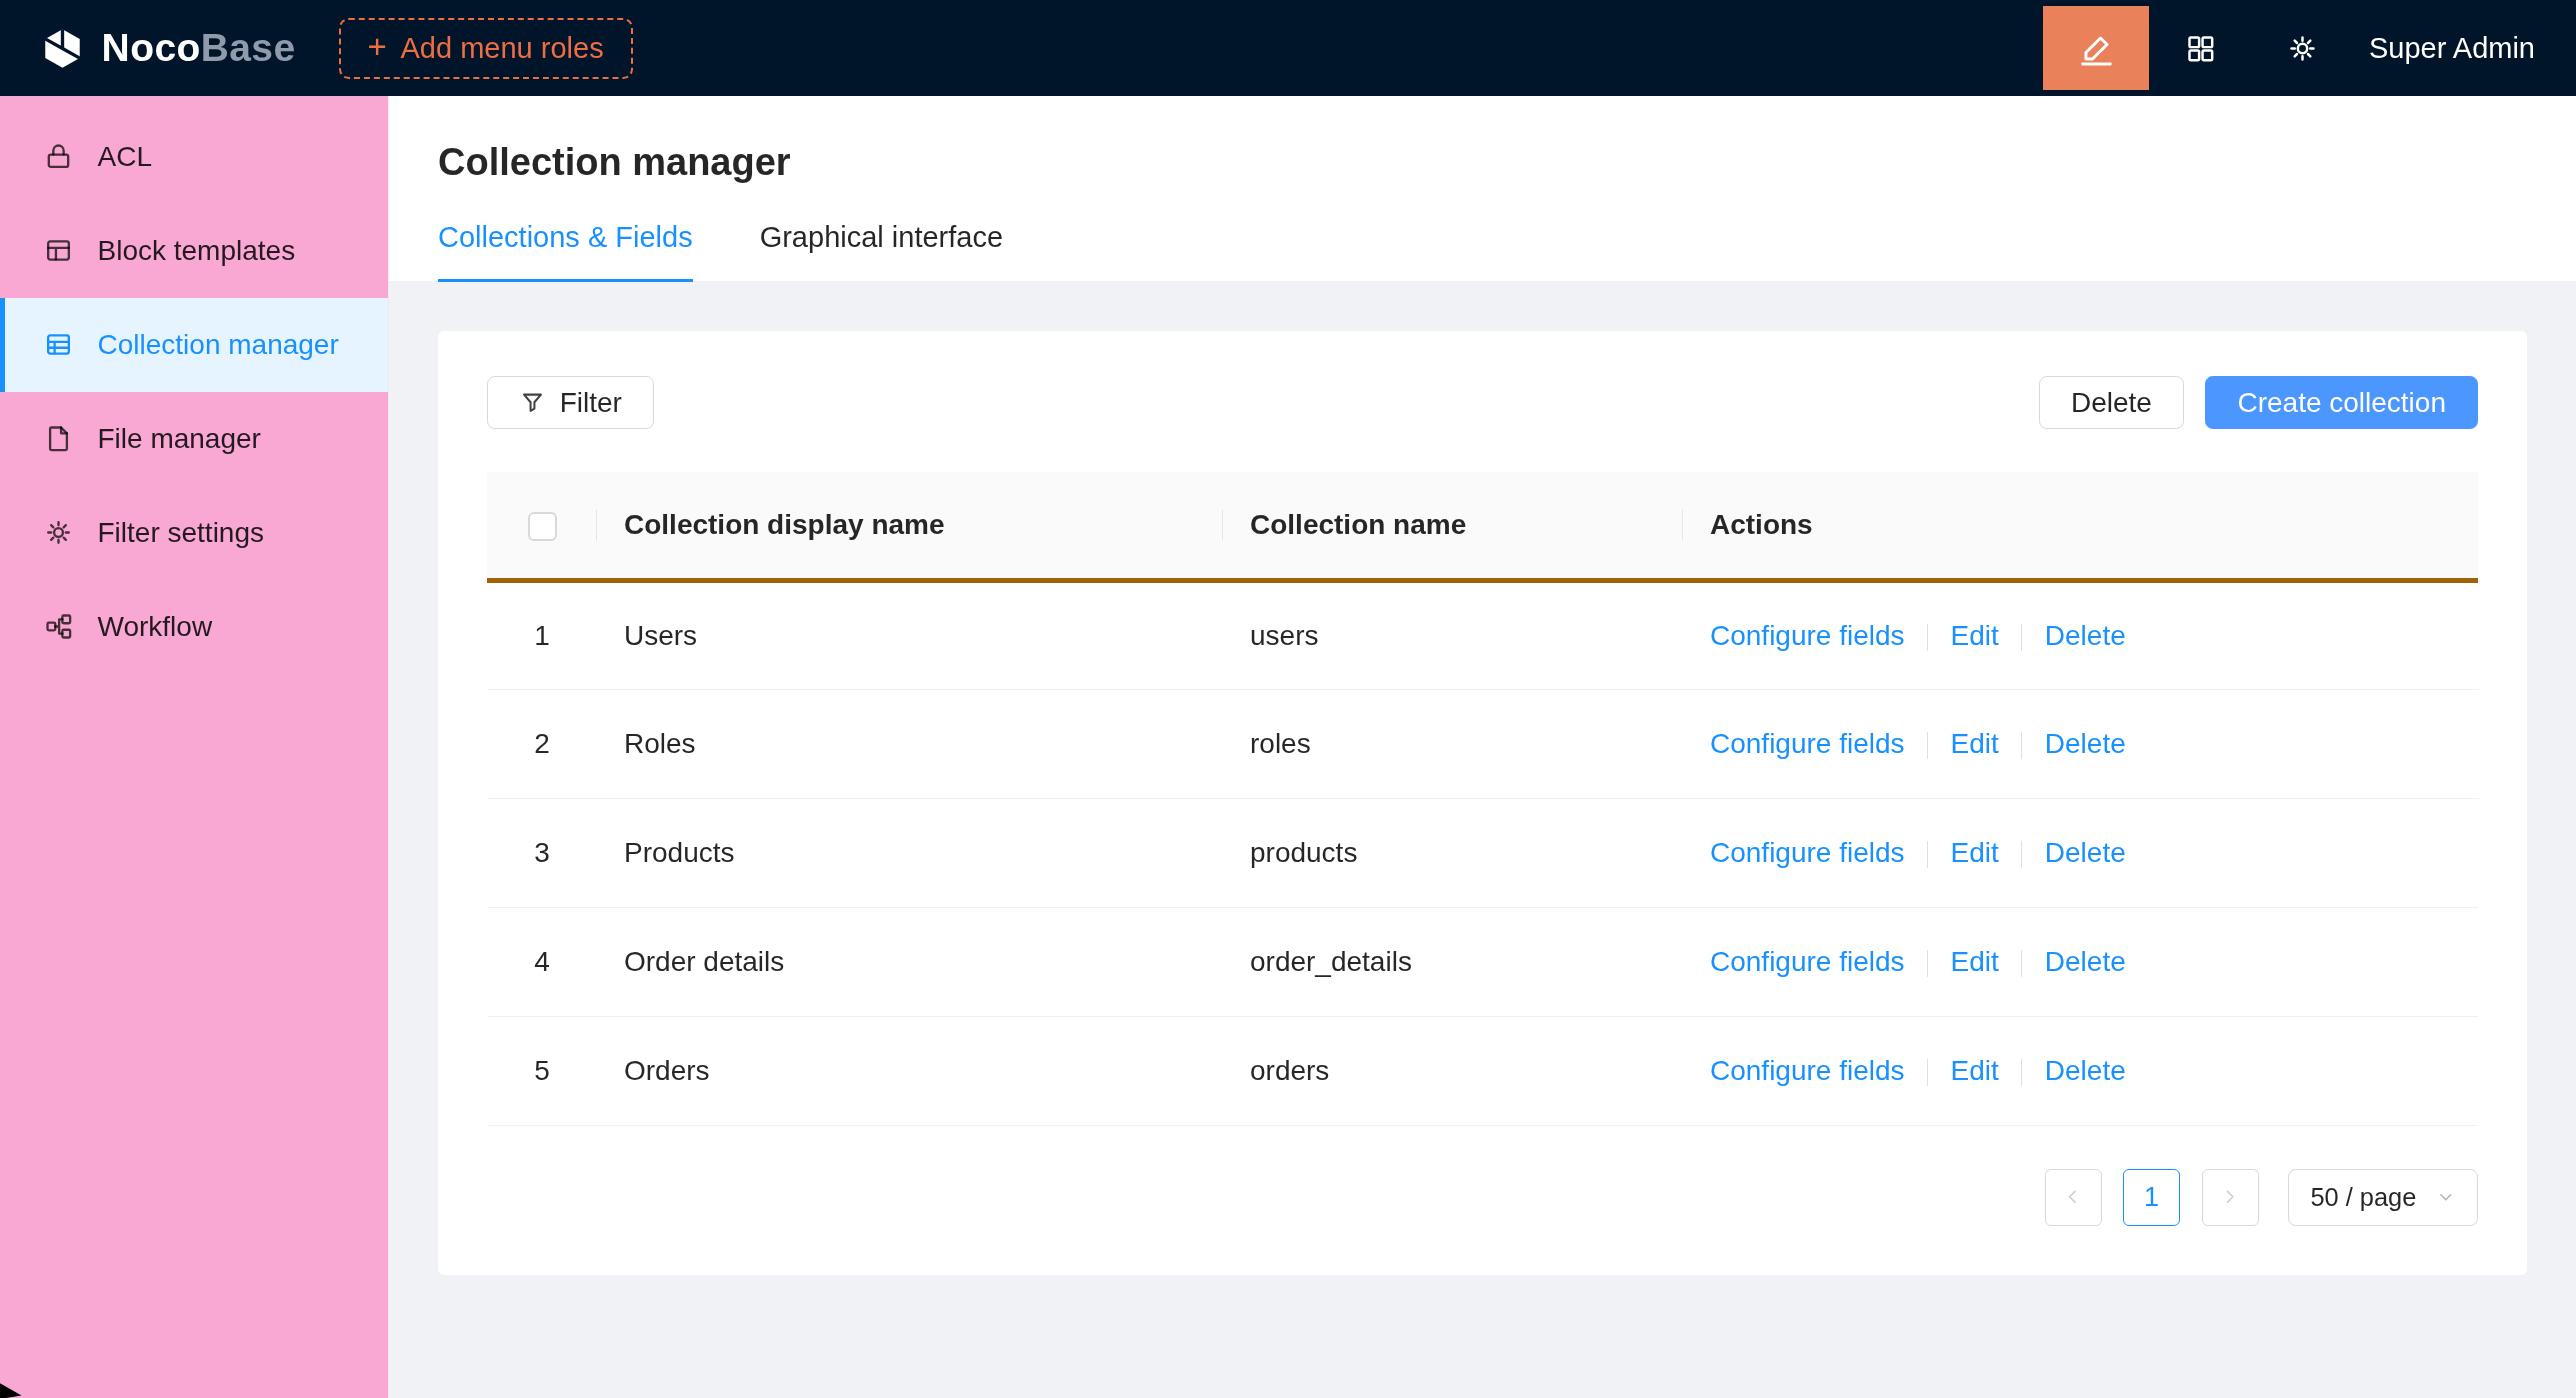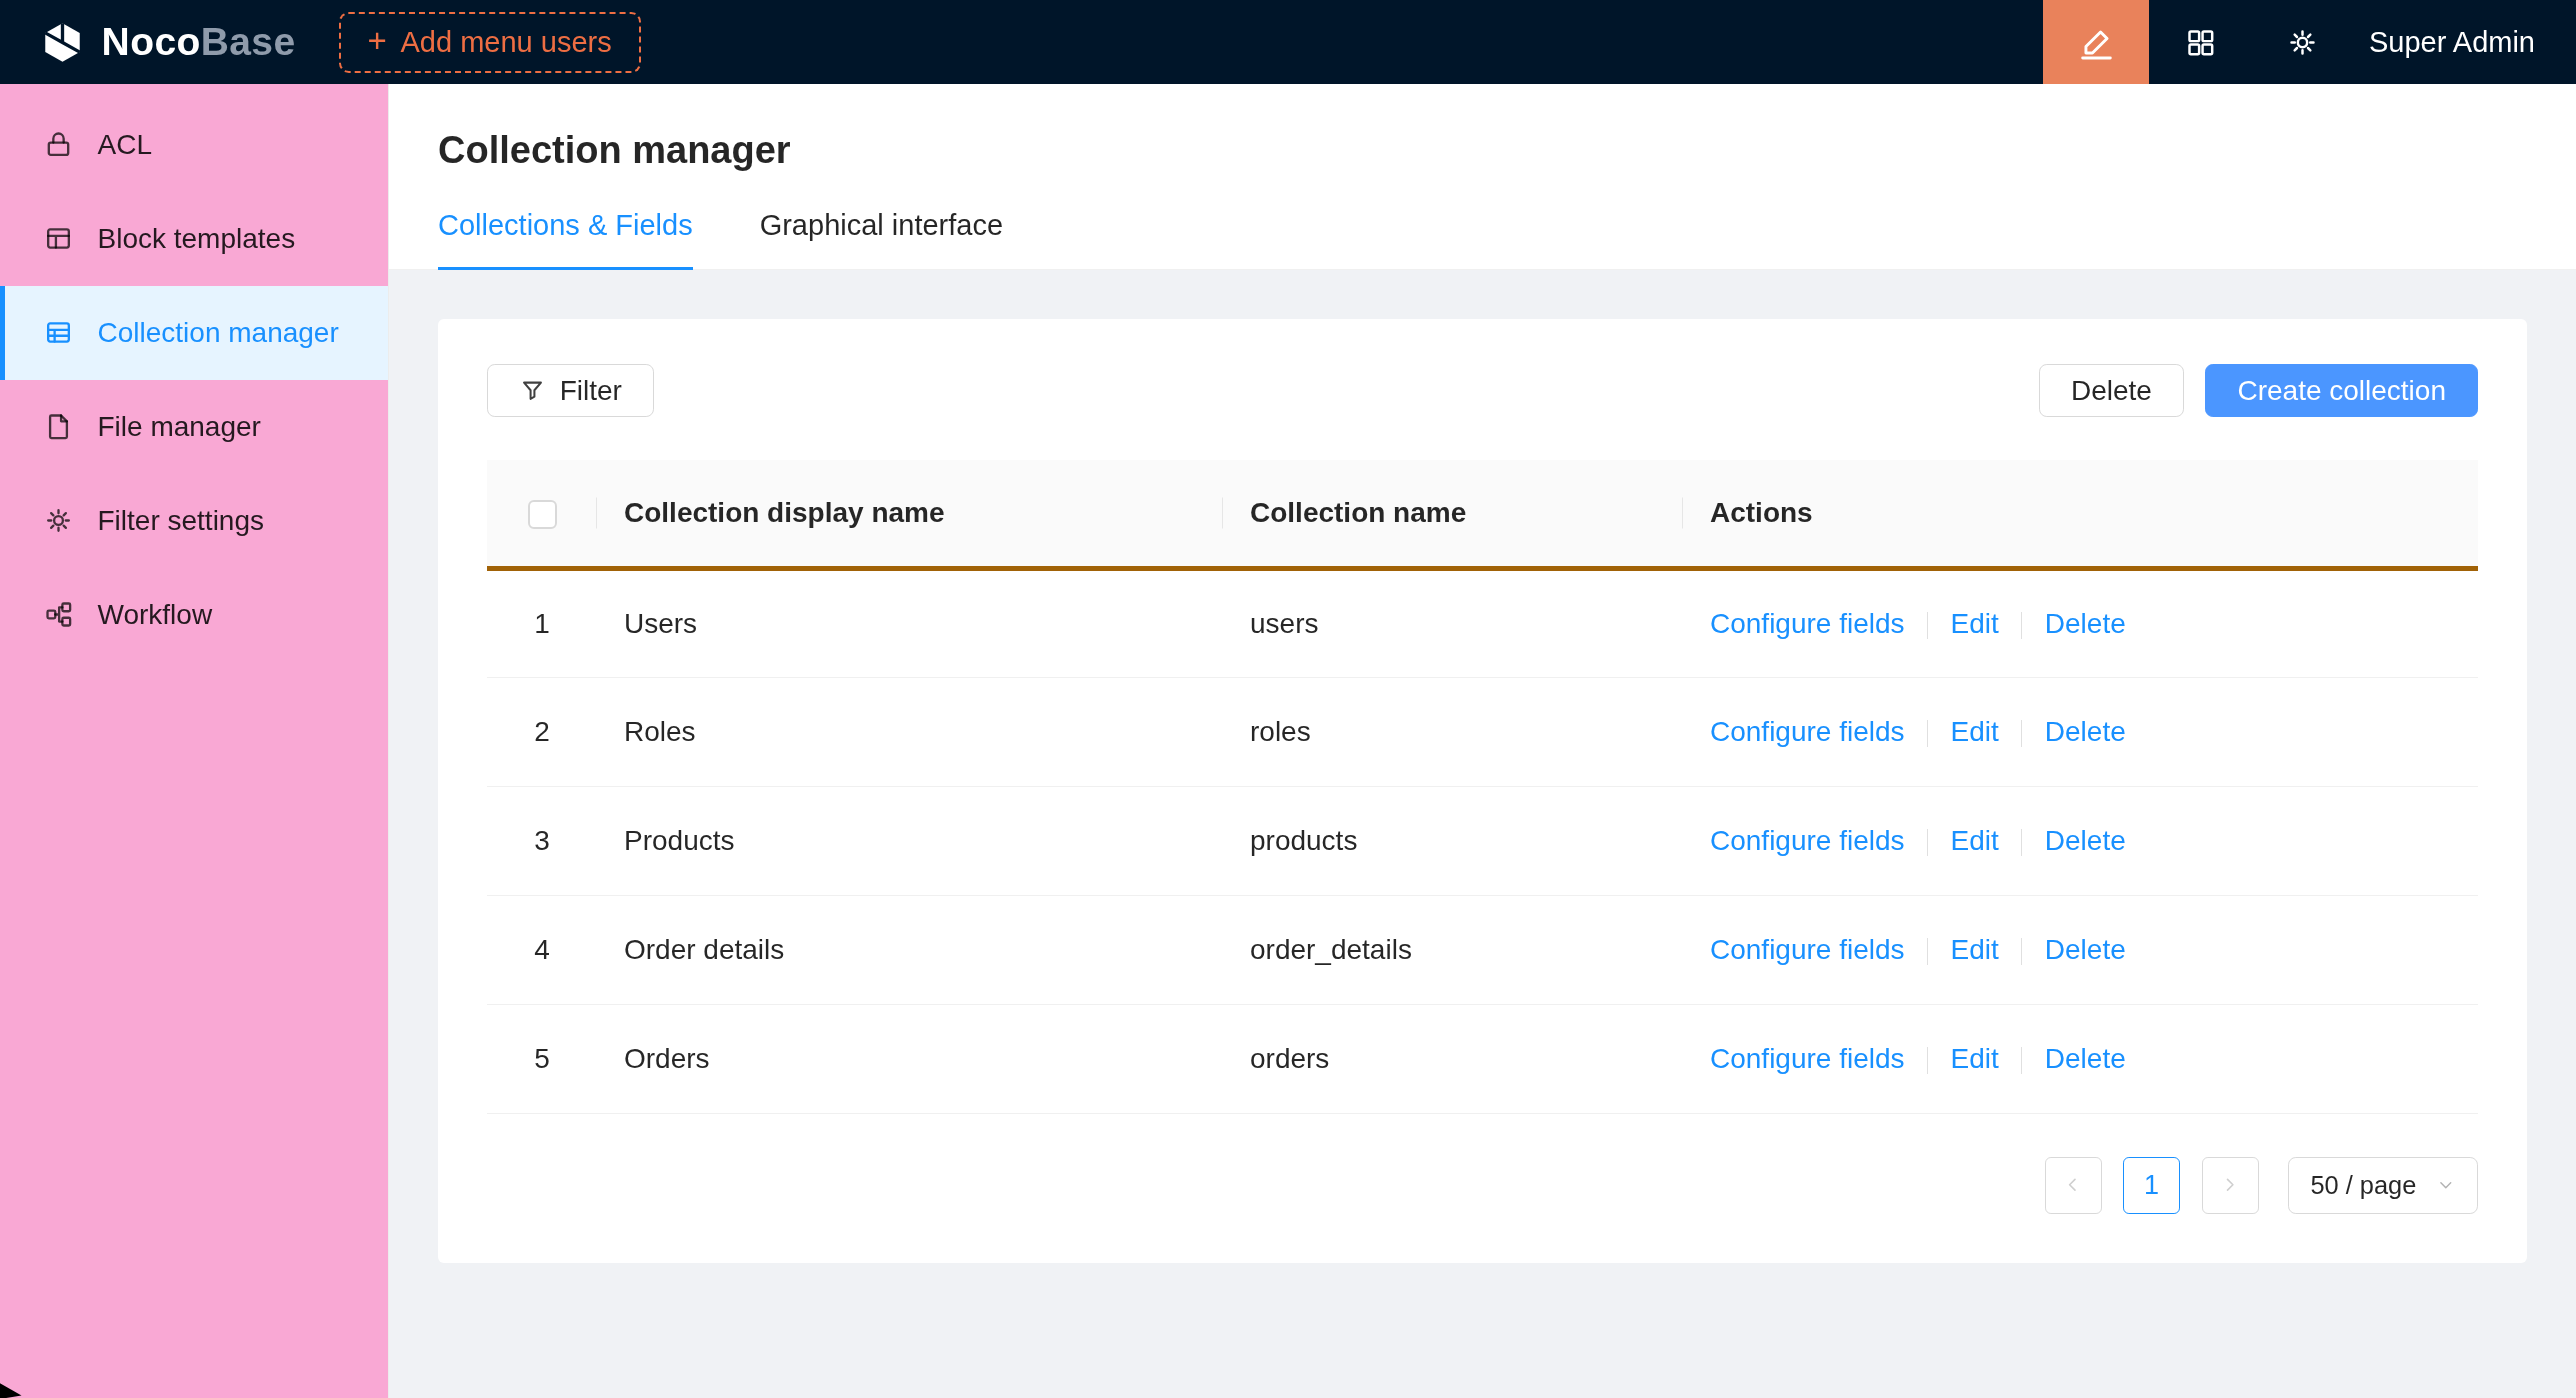--- a/index.html
+++ b/index.html
@@ -13,21 +13,21 @@
   *{box-sizing:border-box;}
   html,body{margin:0;padding:0;}
   body{
     width:2576px;height:1399px;overflow:hidden;position:relative;
     font-family:"Liberation Sans","DejaVu Sans",sans-serif;
     color:rgba(0,0,0,0.85);background:#fff;
   }
   svg.i{fill:none;stroke:currentColor;stroke-width:1.8;stroke-linecap:round;stroke-linejoin:round;}
 
   
-  .topbar{height:84px;background:var(--topbar-bg,#001529);display:flex;align-items:center;padding-left:39px;}
+  .topbar{height:96px;background:var(--topbar-bg,#001529);display:flex;align-items:center;padding-left:39px;}
   .brand{display:flex;align-items:center;gap:15.6px;cursor:pointer;}
   .brand svg{width:47px;height:47px;}
   .brand-name{font-size:39px;font-weight:700;color:#fff;letter-spacing:0.4px;}
   .brand-name .light{color:#8f9bab;}
   .add-menu{margin-left:43px;height:61px;display:flex;align-items:center;gap:13.7px;padding:0 27px;
     background:transparent;border:2px dashed var(--accent-orange,#ee6e43);color:var(--accent-orange,#ee6e43);
     font-size:29px;border-radius:9.8px;cursor:pointer;font-family:inherit;}
   .add-menu .plus{font-size:33px;line-height:1;margin-top:-2.9px;font-weight:400;}
   .topbar .spacer{flex:1;}
   .designer-btn{width:106px;height:84px;border:none;background:var(--designer-button-bg,#e9825b);
@@ -105,21 +105,21 @@
   <div class="brand">
     <svg viewBox="0 0 24 24">
       <path d="M12 2.2 L20.8 7.1 V16.9 L12 21.8 L3.2 16.9 V7.1 Z" fill="#ffffff"></path>
       <path d="M12 2.2 V12 M12 12 L3.2 7.1 M12 12 L20.8 16.9" stroke="#001529" stroke-width="1.7" fill="none"></path>
     </svg>
     <span class="brand-name"><span>Noco</span><span class="light">Base</span></span>
   </div>
 
   <button class="add-menu">
     <span class="plus">+</span>
-    <span>Add menu users</span>
+    <span>Add menu roles</span>
   </button>
 
   <div class="spacer"></div>
 
   <button class="designer-btn">
     <svg class="i" viewBox="0 0 24 24">
       <path d="M5.5 14.5 L14.5 5.5 l4 4 L9.5 18.5 H5.5 z"></path>
       <path d="M3.5 21.5 h17"></path>
     </svg>
   </button>

